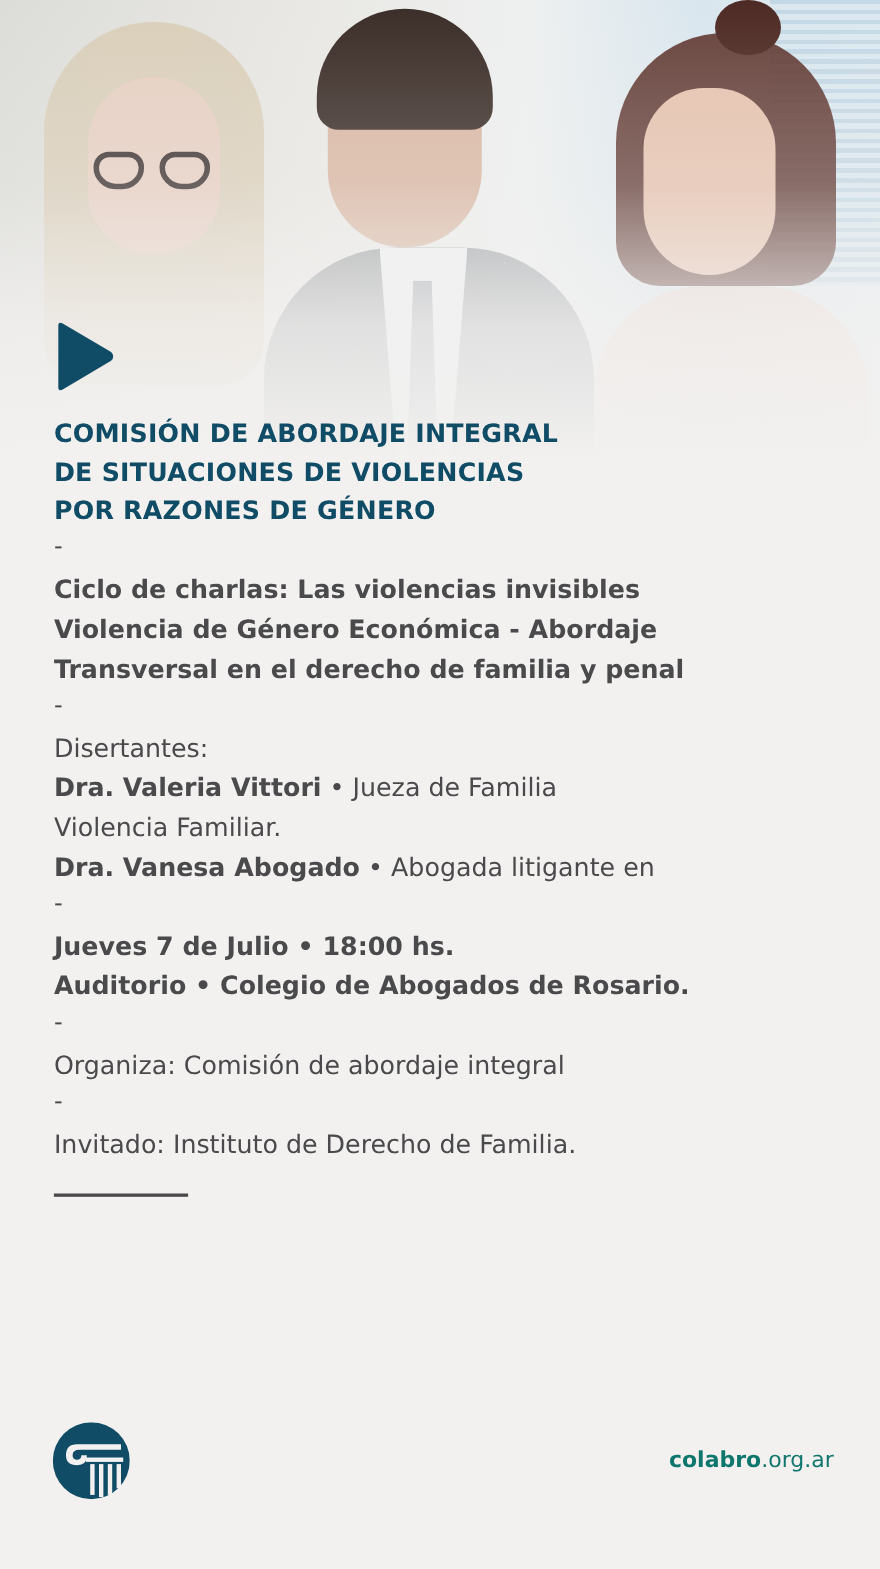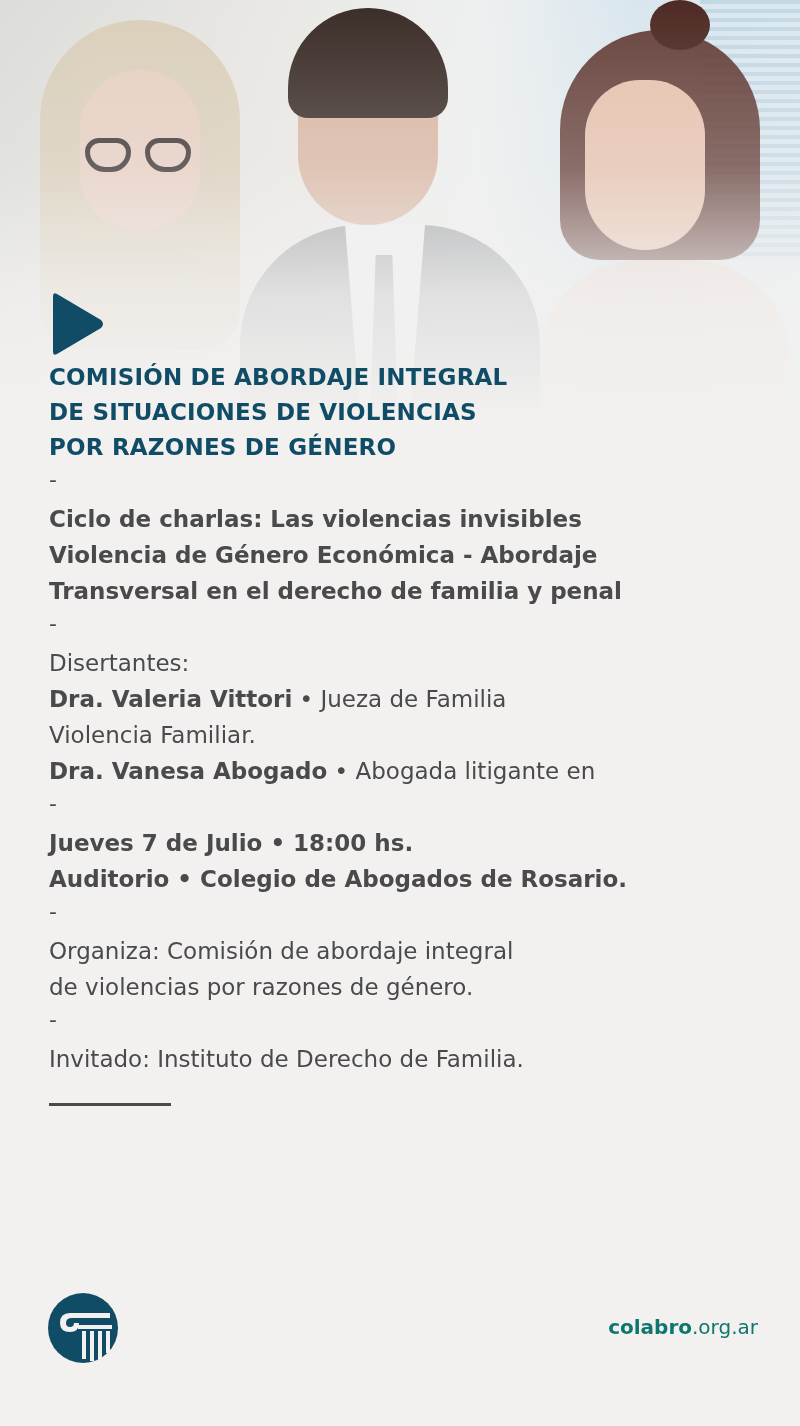--- a/index.html
+++ b/index.html
@@ -40,21 +40,21 @@
     background: repeating-linear-gradient(180deg, #bcd3e2 0 4px, #d9e7ef 4px 9px); opacity: .8;
   }
   .hero-fade {
     position: absolute; left: 0; top: 0; width: 800px; height: 420px;
     background: linear-gradient(180deg, rgba(242,241,240,0) 0%, rgba(242,241,240,0.25) 40%, rgba(242,241,240,0.8) 70%, #f2f1f0 100%);
   }
   .play {
     position: absolute; left: 49px; top: 292px; width: 56px; height: 64px;
   }
   .content {
-    position: absolute; left: 49px; top: 360px; width: 700px;
+    position: absolute; left: 49px; top: 378px; width: 700px;
     color: #4a4a4c; font-size: 23px; line-height: 36px;
   }
   .title {
     color: #104c66; font-weight: bold; font-size: 23px; line-height: 35px;
     letter-spacing: 0.2px; margin: 0;
   }
   .sep { height: 36px; line-height: 30px; color: #4a4a4c; font-size: 22px; }
   .b { font-weight: bold; }
   .line { white-space: nowrap; }
   .rule { width: 122px; height: 3px; background: #4a4a4c; margin-top: 26px; }
@@ -136,21 +136,20 @@
   <div class="sep">-</div>
 
   <div class="b">
     <div class="line">Jueves 7 de Julio • 18:00 hs.</div>
     <div class="line">Auditorio • Colegio de Abogados de Rosario.</div>
   </div>
   <div class="sep">-</div>
 
   <div>
     <div class="line">Organiza: Comisión de abordaje integral</div>
-    <div class="line">de violencias por razones de género.</div>
   </div>
   <div class="sep">-</div>
 
   <div class="line">Invitado: Instituto de Derecho de Familia.</div>
   <div class="rule"></div>
 </div>
 
 <div class="footer">
   <div class="logo">
     <svg class="logo-mark" viewBox="0 0 70 70">

